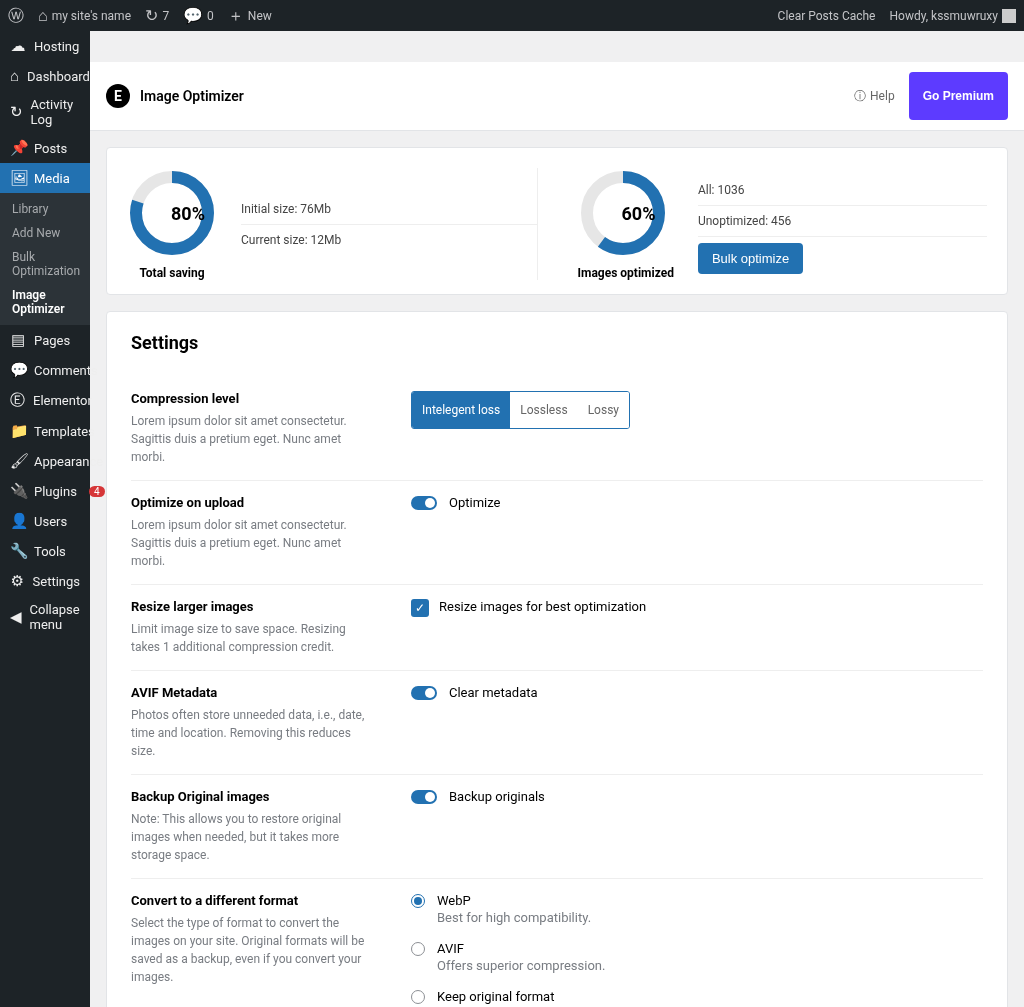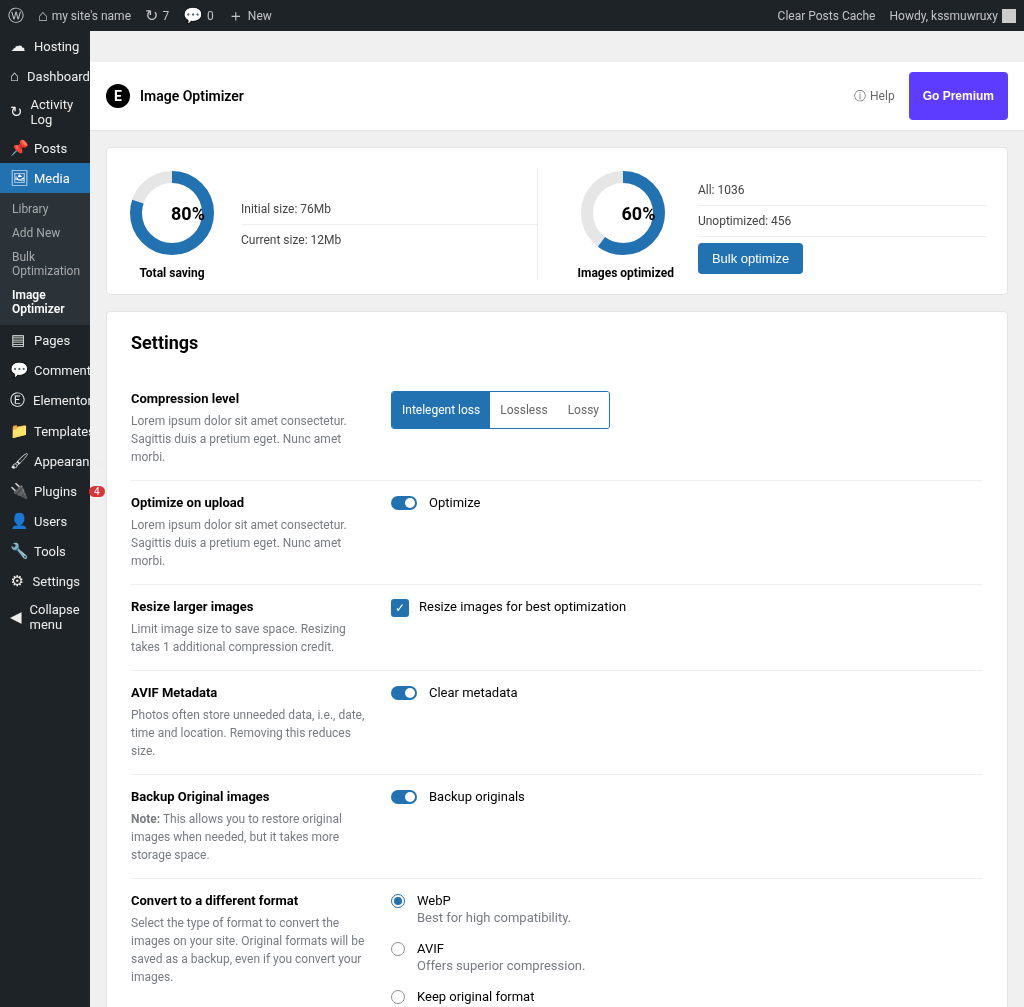--- a/index.html
+++ b/index.html
@@ -43,21 +43,21 @@
 .donut-label { position: absolute; top: 0; left: 16px; width: 100%; height: 100%; display: flex; align-items: center; justify-content: center; font-size: 18px; font-weight: 700; }
 .donut-caption { font-size: 12px; font-weight: 700; margin-top: 8px; }
 .stat-lines { flex: 1; }
 .stat-line { font-size: 12px; color: #444; padding: 8px 0; border-bottom: 1px solid #eee; }
 .stat-line:last-child { border-bottom: none; }
 .bulk-btn { background: #2271b1; color: #fff; border: none; padding: 8px 14px; border-radius: 4px; font-size: 13px; cursor: pointer; margin-top: 6px; }
 
 
 .settings-card { background: #fff; margin: 0 16px 16px; border: 1px solid #e2e4e7; border-radius: 4px; padding: 20px 24px; }
 .settings-title { font-size: 18px; font-weight: 700; margin-bottom: 24px; }
-.setting-row { display: flex; padding: 14px 0; border-bottom: 1px solid #eee; gap: 20px; }
+.setting-row { display: flex; padding: 14px 0; border-bottom: 1px solid #eee; gap: 40px; }
 .setting-row:last-child { border-bottom: none; }
 .setting-left { width: 240px; flex-shrink: 0; }
 .setting-left h4 { font-size: 13px; font-weight: 700; margin-bottom: 6px; }
 .setting-left p { font-size: 12px; color: #787c82; line-height: 1.5; }
 .setting-right { flex: 1; padding-top: 0; font-size: 13px; }
 
 
 .segmented { display: inline-flex; border: 1px solid #2271b1; border-radius: 3px; overflow: hidden; }
 .seg-opt { padding: 11px 10px; font-size: 12px; color: #666; cursor: pointer; background: #fff; }
 .seg-opt.sel { background: #2271b1; color: #fff; }
@@ -75,21 +75,21 @@
 .num-input { width: 50px; padding: 4px; border: 1px solid #8c8f94; border-radius: 3px; text-align: center; font-size: 13px; }
 
 
 .radio-opt { display: flex; gap: 12px; align-items: flex-start; margin-bottom: 16px; }
 .radio-opt:last-child { margin-bottom: 0; }
 .radio-ctl { width: 14px; height: 14px; border: 1px solid #8c8f94; border-radius: 50%; flex-shrink: 0; margin-top: 1px; display: flex; align-items: center; justify-content: center; cursor: pointer; }
 .radio-ctl.sel { border-color: #2271b1; }
 .radio-ctl.sel::after { content: ""; width: 8px; height: 8px; background: #2271b1; border-radius: 50%; }
 .radio-body { font-size: 13px; }
 .radio-body .sub { color: #787c82; margin-top: 2px; }
-.note-b { font-weight: 700; }
+.note-b { font-weight: 400; }
 </style>
 </head>
 <body>
 
 <div class="adminbar">
   <div class="adminbar-left">
     <span class="ab-icon">ⓦ</span>
     <a>
         <span class="ab-icon">⌂</span>
         <span>my site's name</span>

